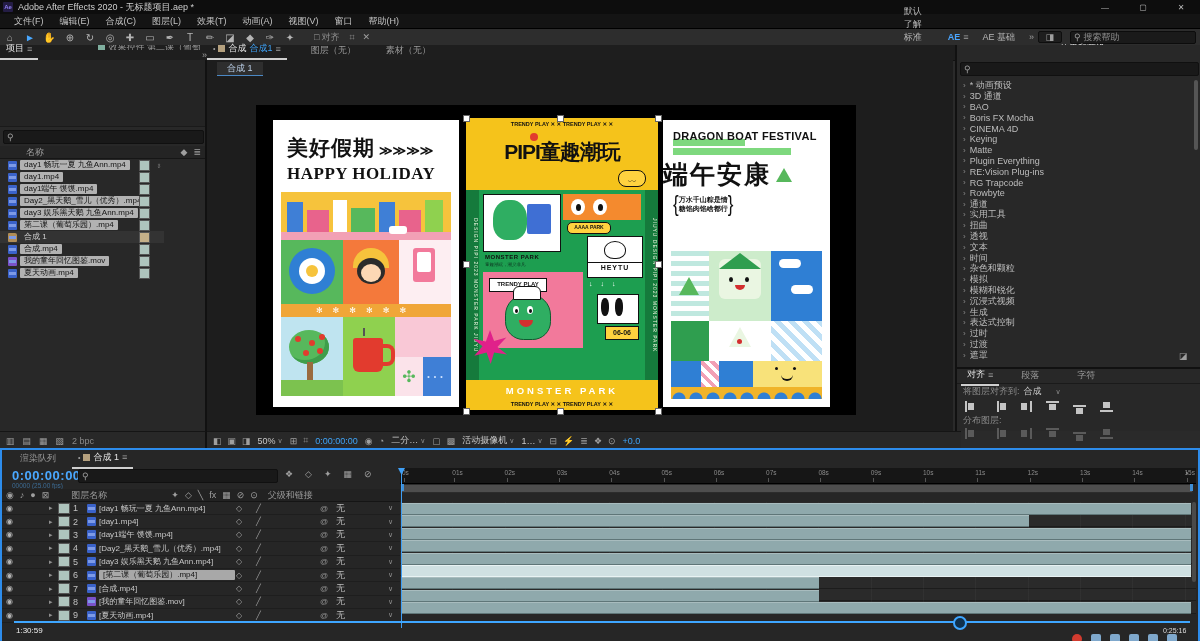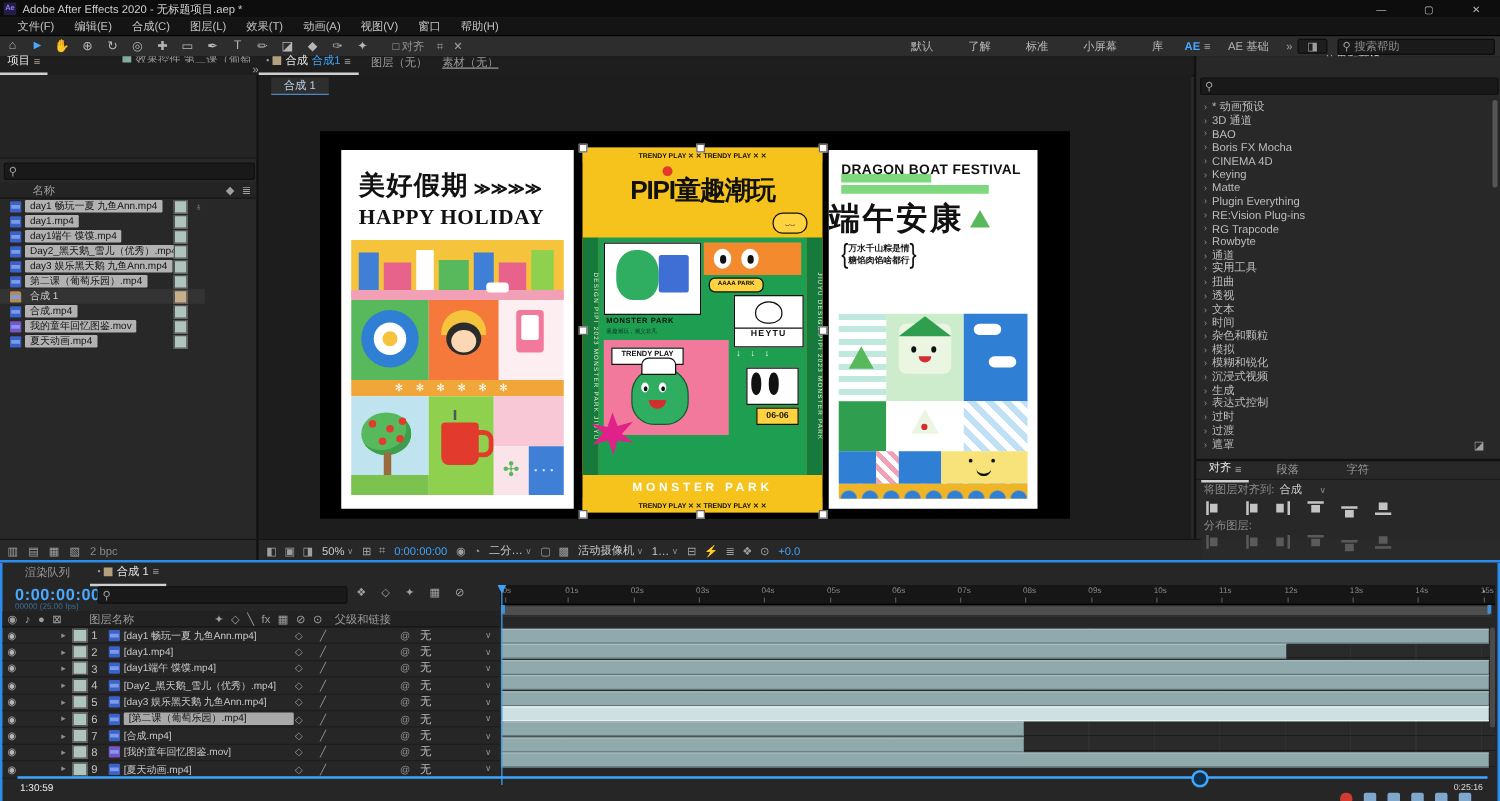--- a/index.html
+++ b/index.html
@@ -192,21 +192,21 @@
         <span class="tool">✑</span>
         <span class="tool">✦</span>
       </span>
     <span id="align-chk">
       <span class="icon" style="margin-right:2px;">□</span>
       <span>对齐</span>
     </span>
     <span class="icon dimmer" style="margin-left:10px;">⌗</span>
     <span class="icon dimmer" style="margin-left:8px;">✕</span>
     <span id="ws">
-      <span id="ws-items" style="display:flex;">
+      <span id="ws-items" style="display:flex;flex-direction:column;">
           <span class="ws-item">默认</span>
           <span class="ws-item">了解</span>
           <span class="ws-item">标准</span>
           <span class="ws-item">小屏幕</span>
           <span class="ws-item">库</span>
         </span>
       <span id="ae-badge">AE</span>
       <span class="icon">≡</span>
       <span class="ws-item">AE 基础</span>
       <span class="icon">»</span>
@@ -232,24 +232,24 @@
     <span class="icon" style="margin-left:auto;">»</span>
   </div>
   <div class="ab tabstrip" style="left:207px;top:45px;width:748px;height:15px;">
     <span class="ptab active">
       <span class="icon" style="font-size:7px;">•</span>
       <span class="sq tan"></span>
       <span>合成</span>
       <span class="blue">合成1</span>
       <span class="icon">≡</span>
     </span>
-    <span class="ptab" style="margin-left:4px;">
+    <span class="ptab" style="margin-left:18px;">
         <span>图层（无）</span>
       </span>
-    <span class="ptab" style="text-decoration:underline;">
+    <span class="ptab" style="margin-left:18px;">
         <span>素材（无）</span>
       </span>
   </div>
   <div class="ab tabstrip" style="left:957px;top:45px;width:243px;height:15px;">
     <span class="ptab" style="max-width:96px;overflow:hidden;white-space:nowrap;">
         <span>Motion Tools 2汉化版</span>
       </span>
     <span class="ptab active">
       <span>效果和预设</span>
       <span class="icon">≡</span>

